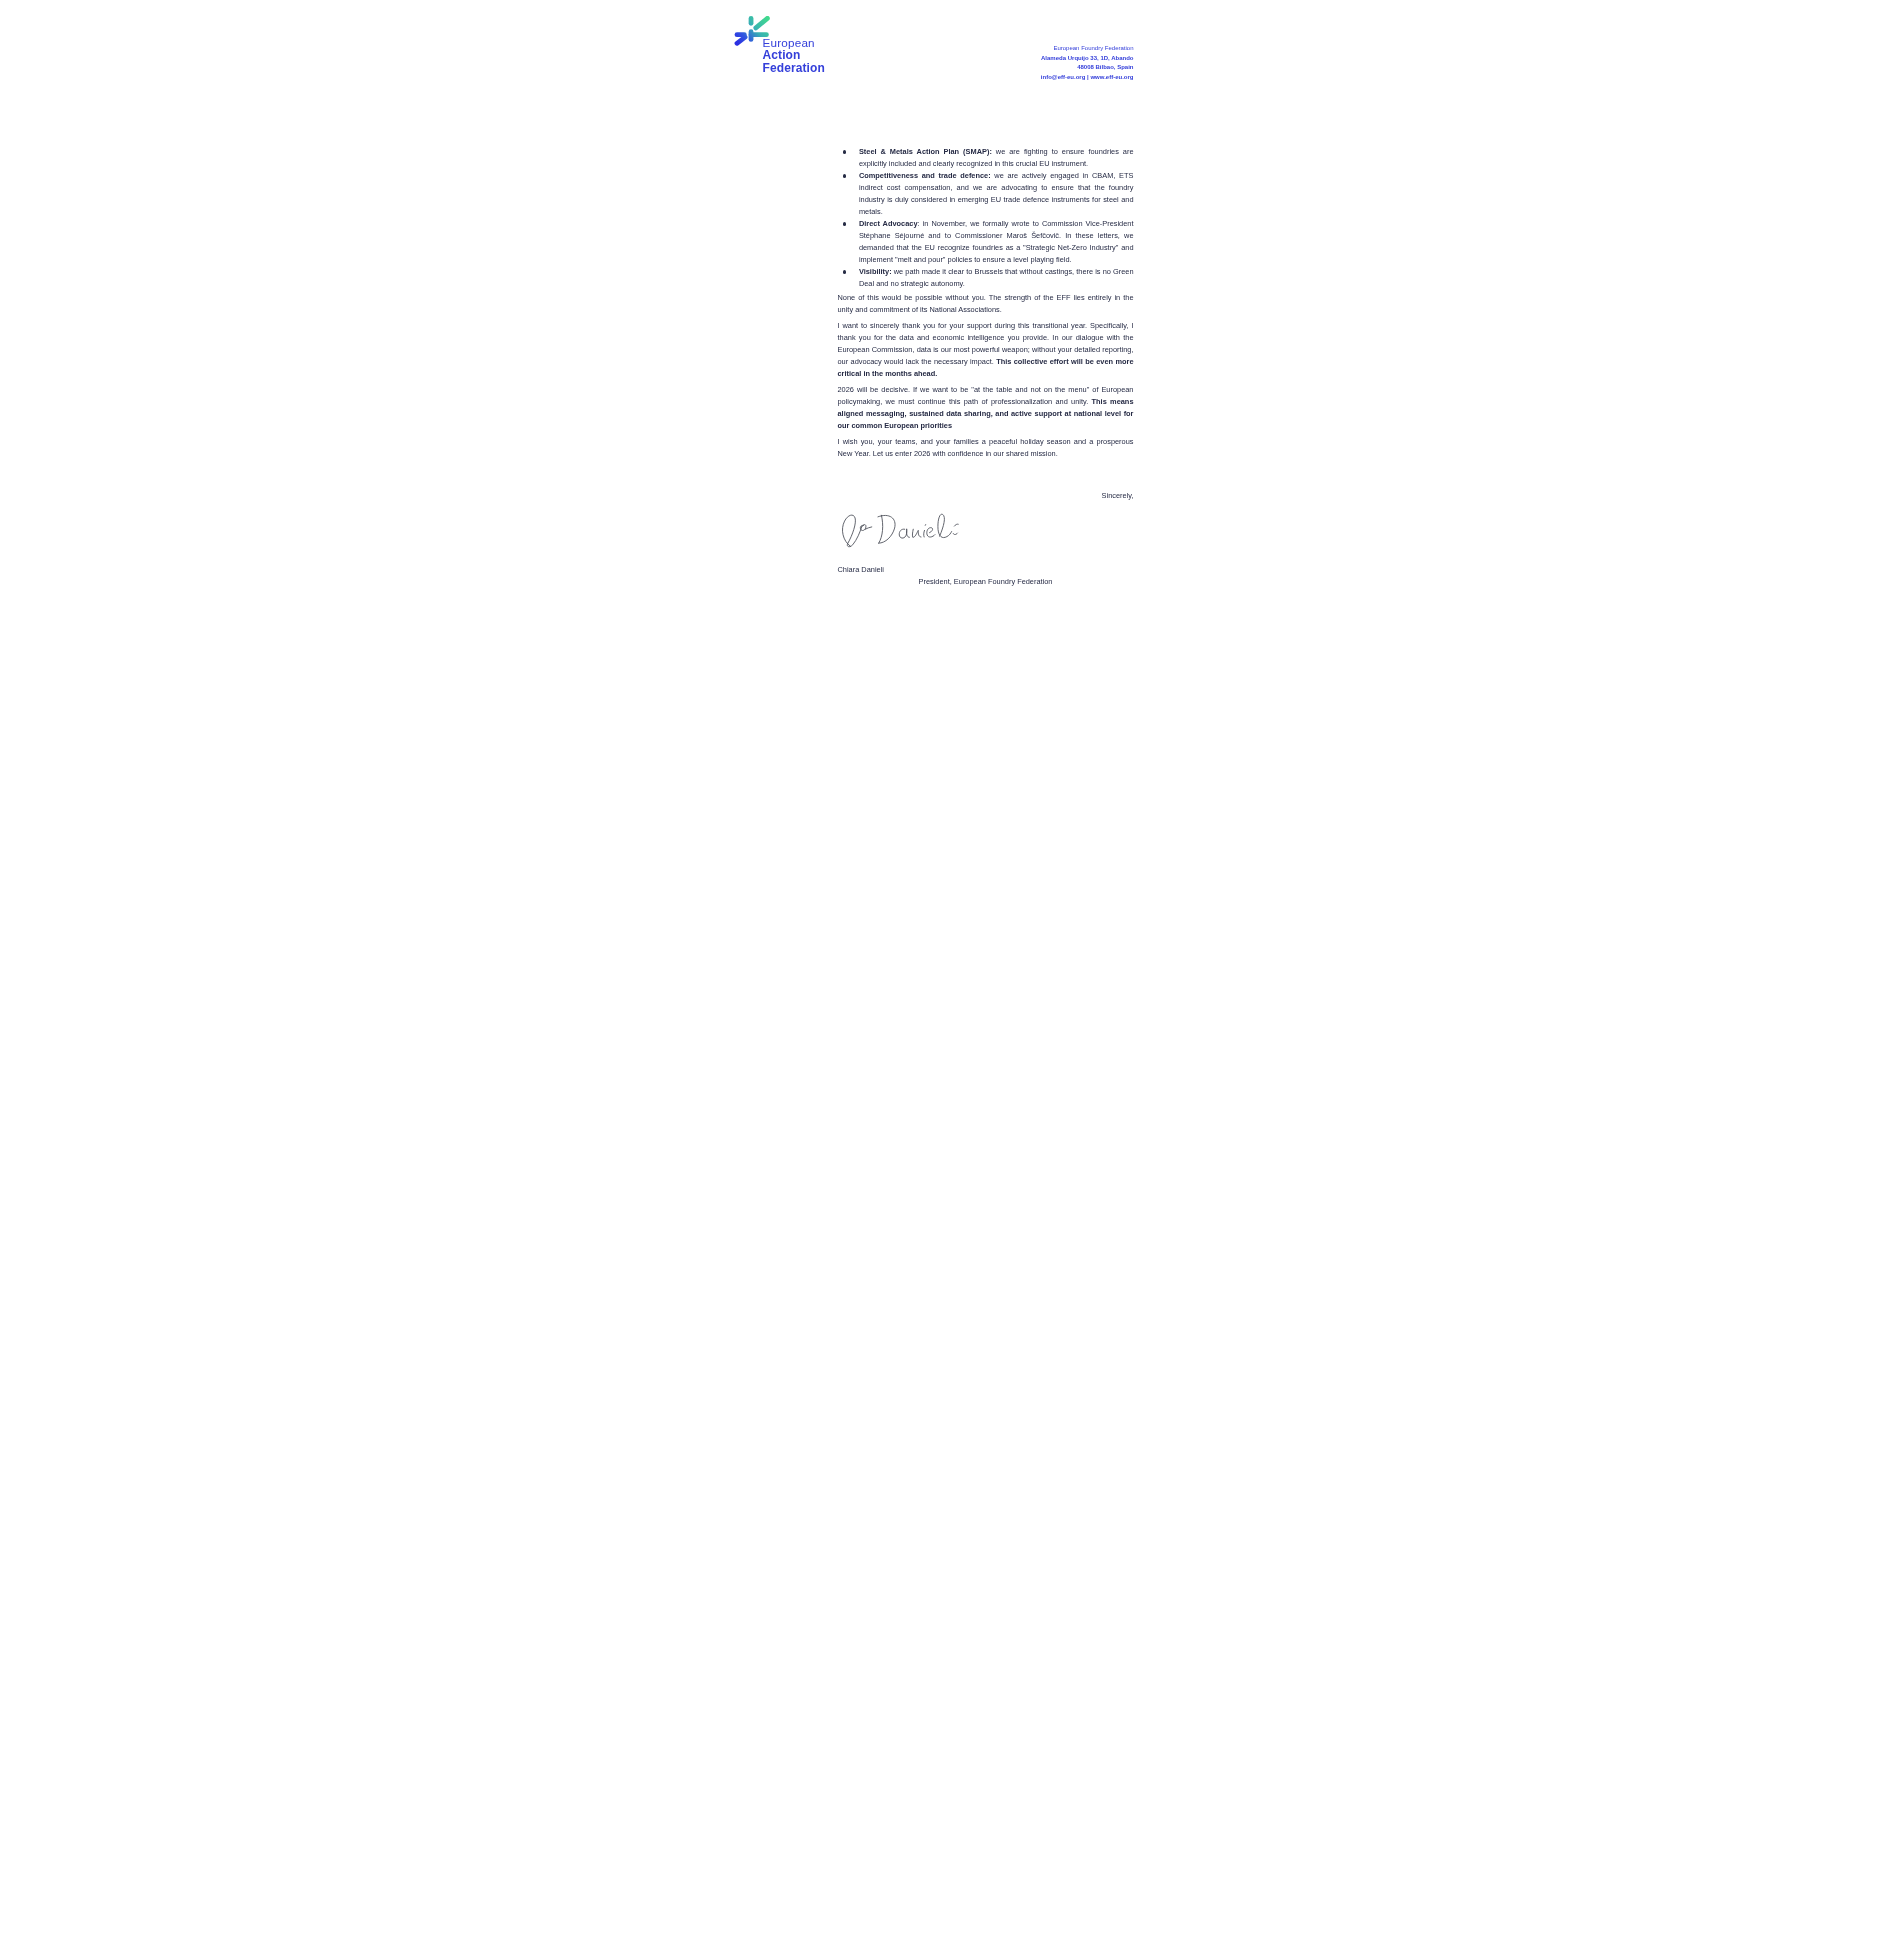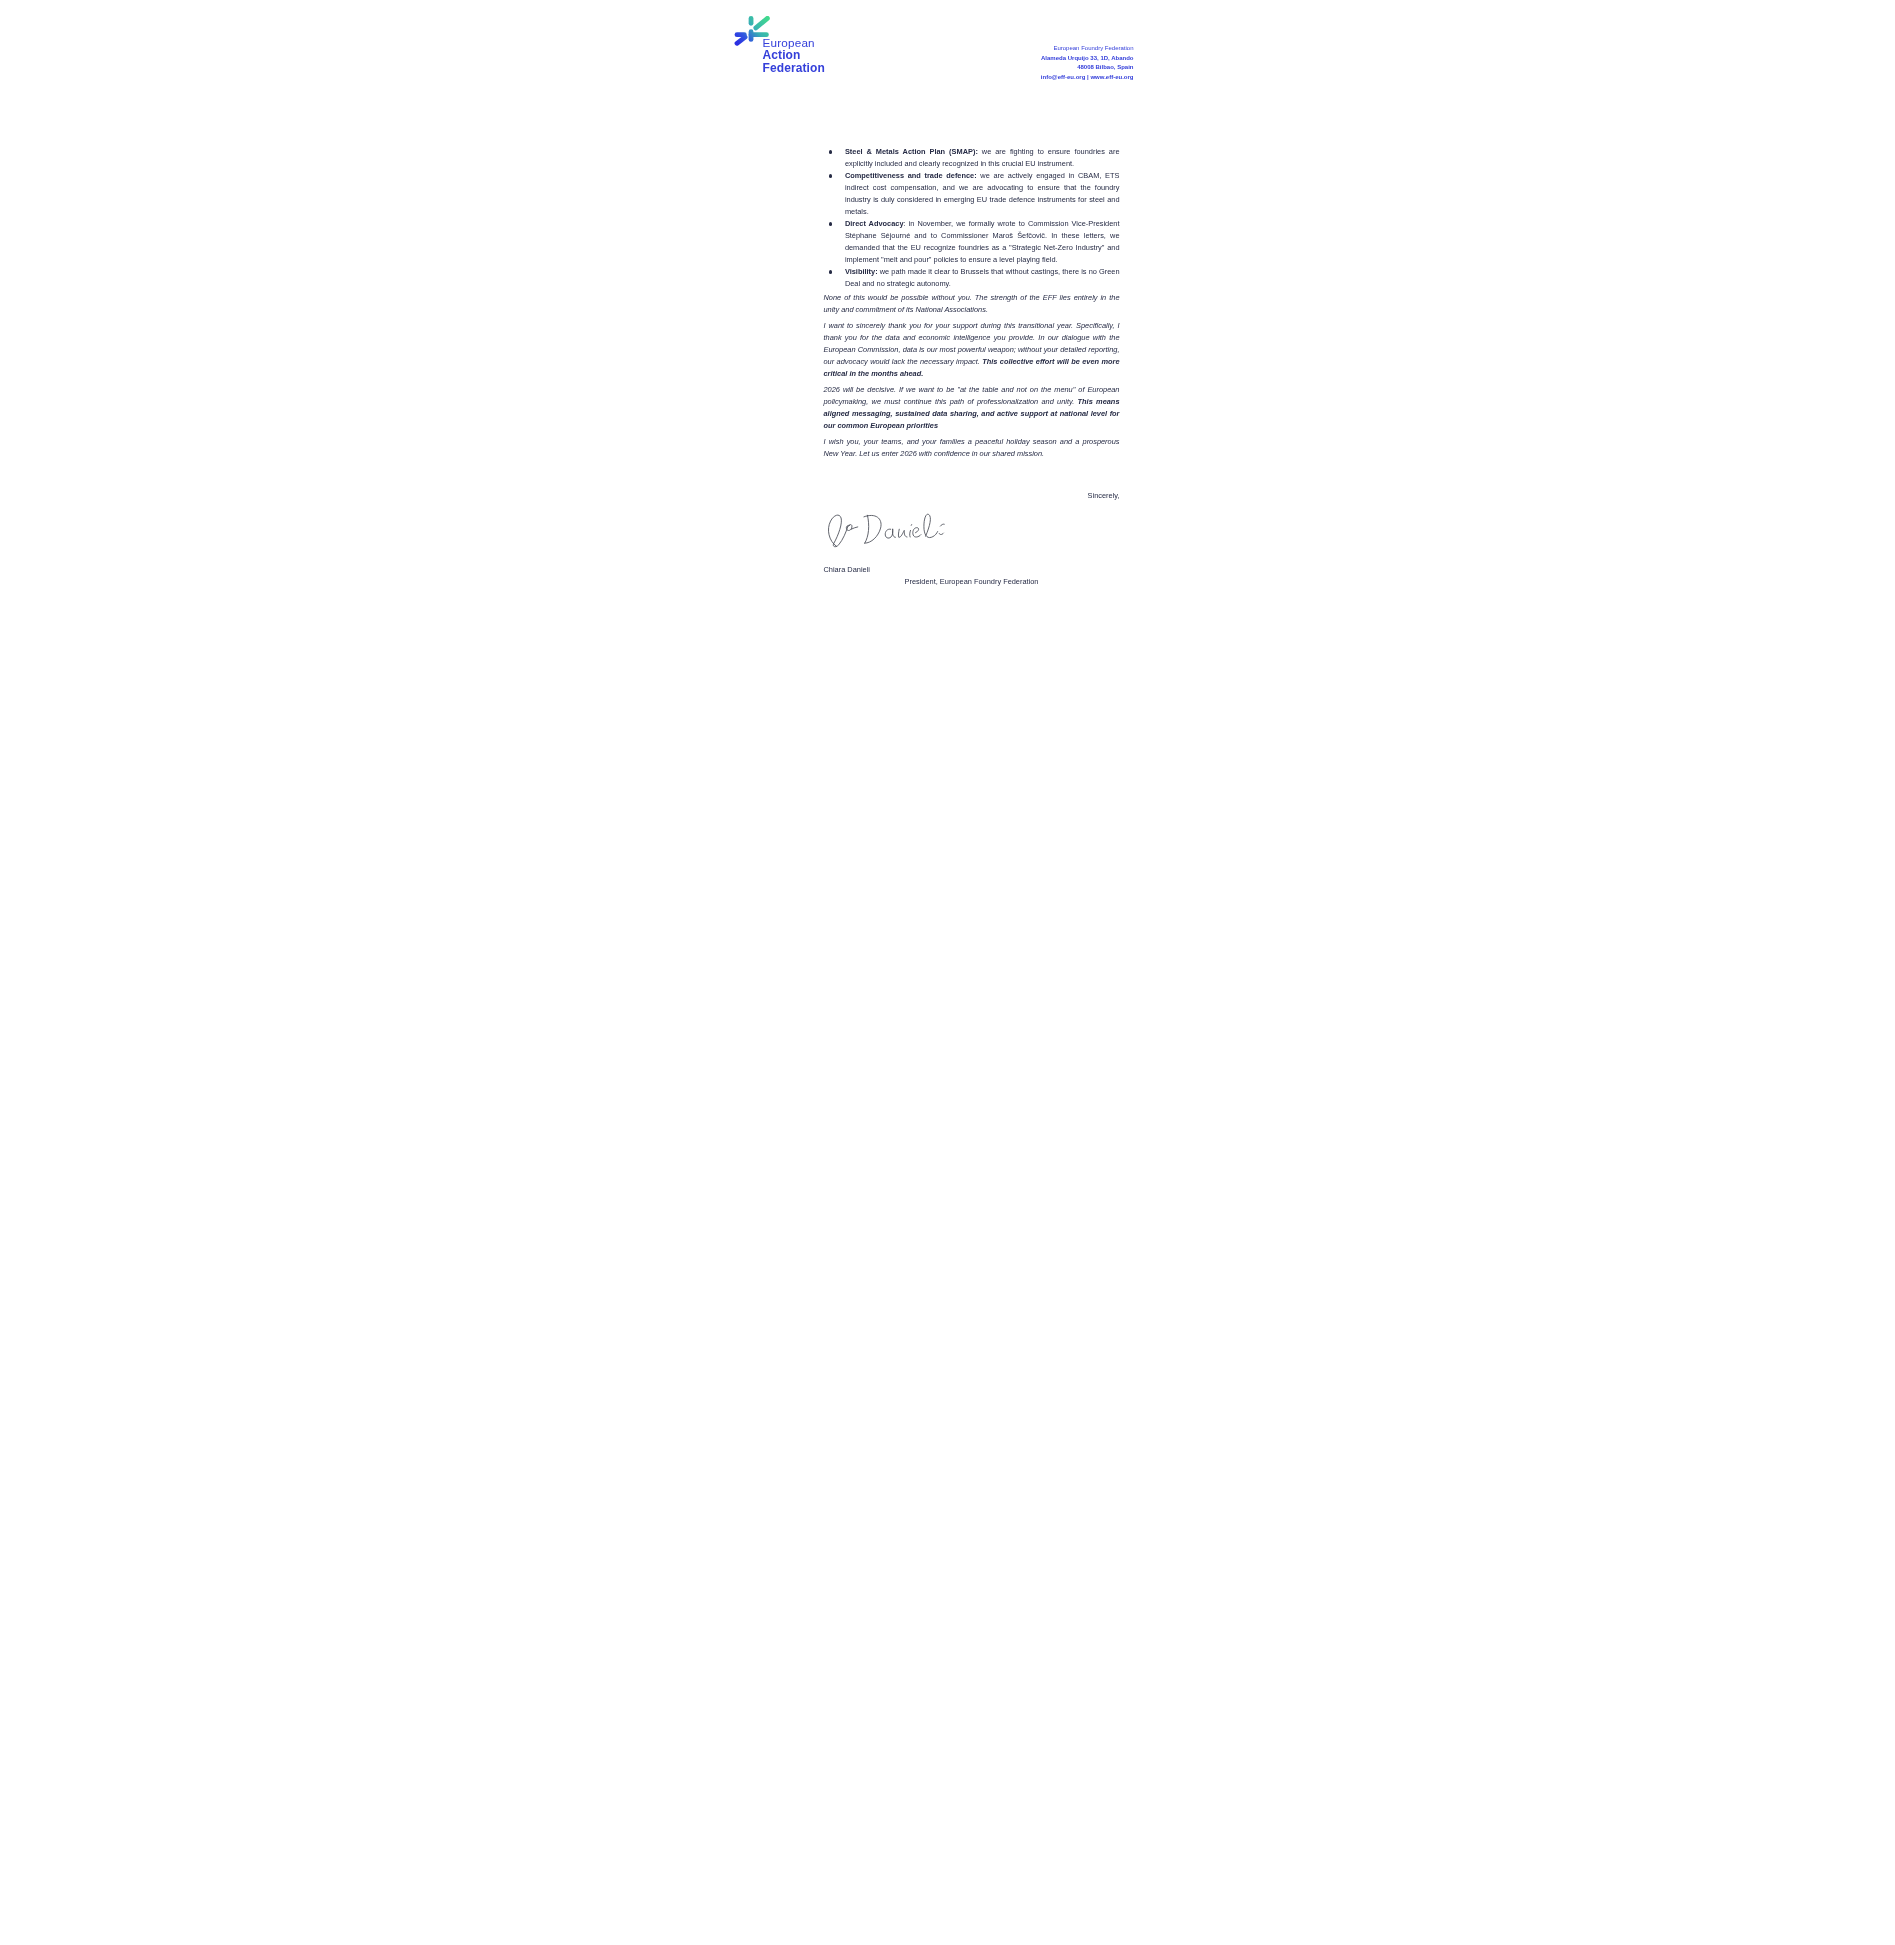--- a/index.html
+++ b/index.html
@@ -26,30 +26,30 @@
   .logo-word-1{font-size:11.7px;font-weight:400;letter-spacing:0.2px;line-height:13px;}
   .logo-word-2,.logo-word-3{font-size:12px;font-weight:700;letter-spacing:0.1px;line-height:13px;}
   .org-address{
     position:absolute;right:51px;top:44px;
     text-align:right;color:var(--brand);
     font-size:6px;line-height:9.7px;white-space:nowrap;
   }
   .addr-bold{font-weight:700;}
   
   .body-block{
-    position:absolute;left:113px;top:146px;width:296px;
+    position:absolute;left:127px;top:146px;width:296px;
     font-size:7.4px;line-height:12px;text-align:justify;
   }
   .bullet-list{list-style:none;margin:0;padding:0;}
   .bullet-list li{position:relative;padding-left:21.4px;}
   .bullet-dot-icon{
     position:absolute;left:5.4px;top:4.3px;width:3.5px;height:3.5px;
     border-radius:50%;background:var(--ink);
   }
-  .para{margin:3.9px 0 0 0;font-style:italic;}
+  .para{margin:3.9px 0 0 0;}
   .bullet-list + .para{margin-top:1.9px;}
   strong{font-weight:700;}
   .salutation{margin:30px 0 0 0;text-align:right;}
   .signature{display:block;margin:7.8px 0 0 0.8px;}
   .sig-name{margin:13px 0 0 0;text-align:left;}
   .sig-title{margin:0;text-align:center;}
 </style>
 </head>
 <body>
 

